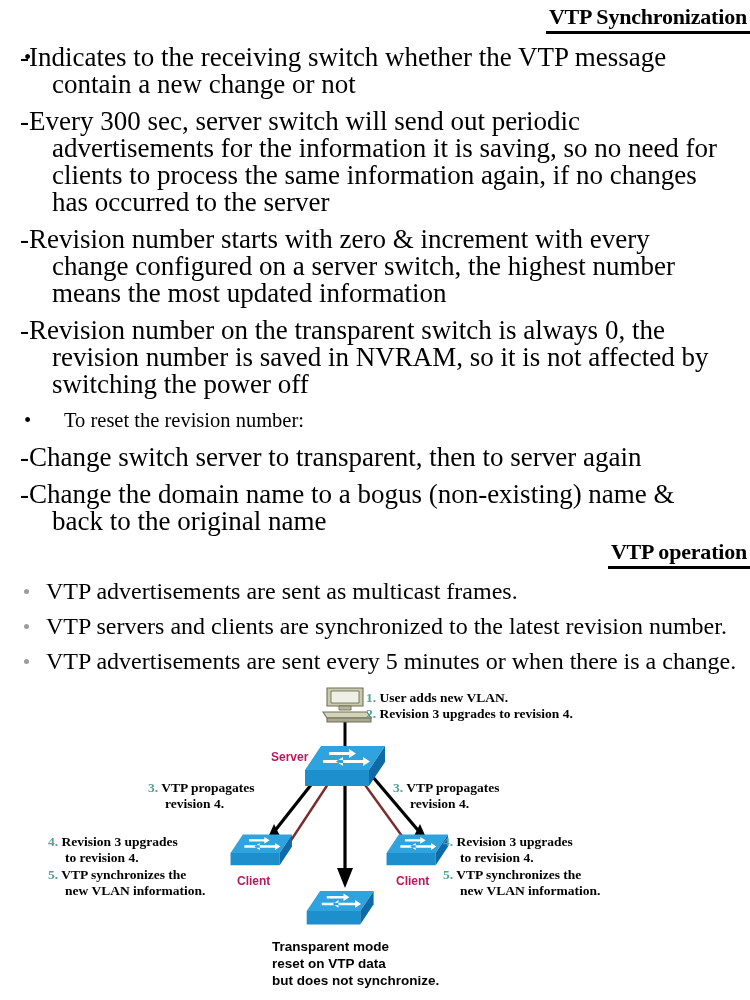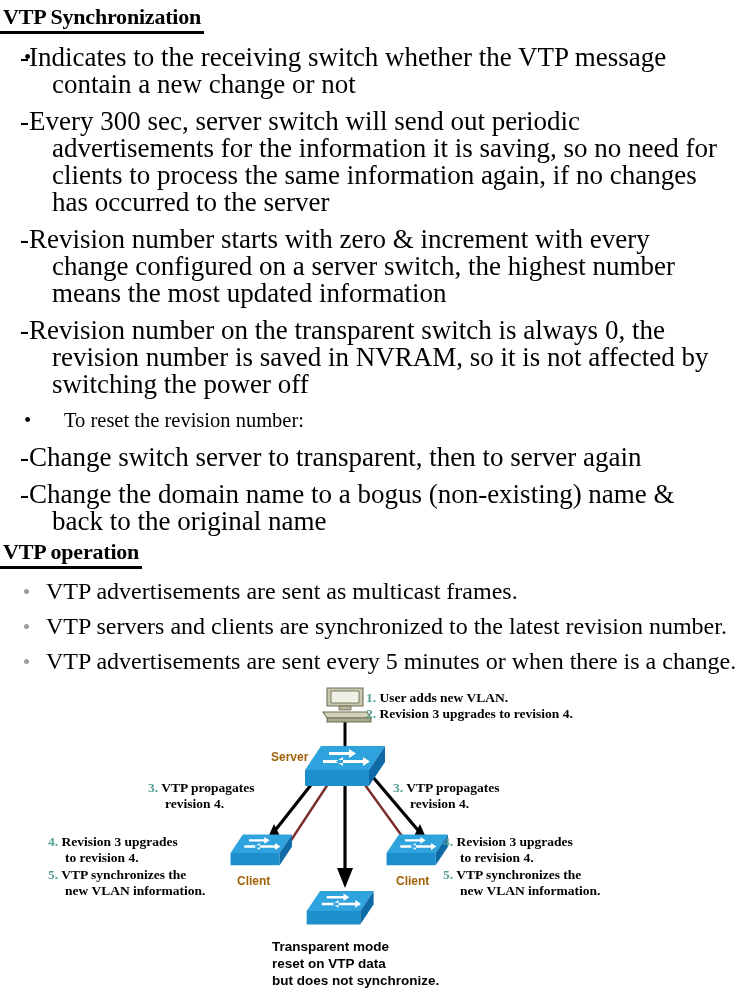--- a/index.html
+++ b/index.html
@@ -19,21 +19,21 @@
   }
 
   .page {
     position: relative;
     width: 750px;
     height: 1000px;
   }
 
   
   .heading {
-    text-align: left;
+    text-align: right;
     font-weight: bold;
     font-size: 22px;
     line-height: 26px;
     letter-spacing: -0.2px;
     margin: 0;
   }
   .heading span.h-inner {
     display: inline-block;
     border-bottom: 3px solid #000;
     padding-bottom: 1px;
@@ -110,21 +110,21 @@
     color: #55a096;
     font-weight: bold;
   }
   .note-row { display: block; }
   .note-cont { padding-left: 17px; }
 
   .dev-label {
     font-family: "Liberation Sans", "DejaVu Sans", sans-serif;
     font-weight: bold;
     font-size: 12px;
-    color: #a16207;
+    color: #be185d;
     white-space: nowrap;
   }
   .caption {
     font-family: "Liberation Sans", "DejaVu Sans", sans-serif;
     font-weight: bold;
     font-size: 13.5px;
     line-height: 17px;
     color: #000;
     white-space: nowrap;
   }

